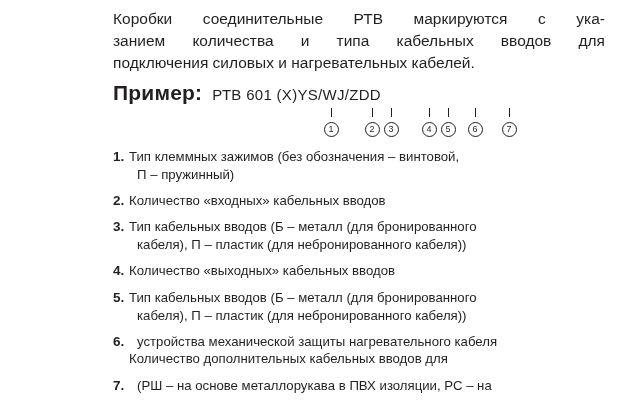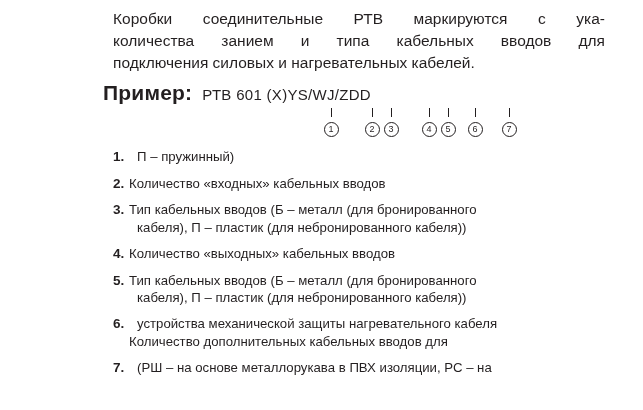--- a/index.html
+++ b/index.html
@@ -33,21 +33,21 @@
   .intro .line {
     display: block;
     white-space: nowrap;
   }
   .intro .just {
     display: flex;
     justify-content: space-between;
   }
   .example-row {
     position: absolute;
-    left: 103px;
+    left: 113px;
     top: 81px;
     display: flex;
     align-items: baseline;
   }
   .example-label {
     font-size: 21px;
     font-weight: bold;
     color: #231f20;
     letter-spacing: 0.2px;
   }
@@ -130,22 +130,22 @@
   <div class="intro">
     <span class="line just">
       <span>Коробки</span>
       <span>соединительные</span>
       <span>РТВ</span>
       <span>маркируются</span>
       <span>с</span>
       <span>ука-</span>
     </span>
     <span class="line just">
+      <span>занием</span>
       <span>количества</span>
-      <span>занием</span>
       <span>и</span>
       <span>типа</span>
       <span>кабельных</span>
       <span>вводов</span>
       <span>для</span>
     </span>
     <span class="line">подключения силовых и нагревательных кабелей.</span>
   </div>
 
   <div class="example-row">
@@ -182,20 +182,21 @@
       <span class="tick"></span>
       <span class="num">7</span>
     </span>
   </div>
 
   <div class="list">
 
     <div class="item">
       <span class="item-num">1.</span>
       <span class="item-text">
+        <span class="l">Тип клеммных зажимов (без обозначения – винтовой,</span>
         <span class="l ind">П – пружинный)</span>
       </span>
     </div>
 
     <div class="item">
       <span class="item-num">2.</span>
       <span class="item-text">
         <span class="l">Количество «входных» кабельных вводов</span>
       </span>
     </div>

